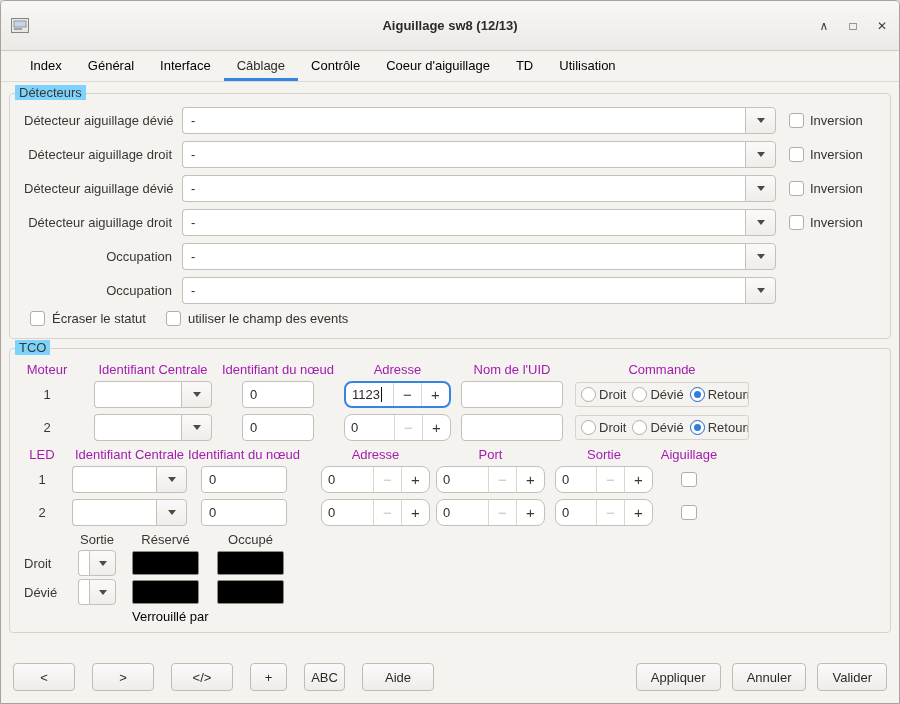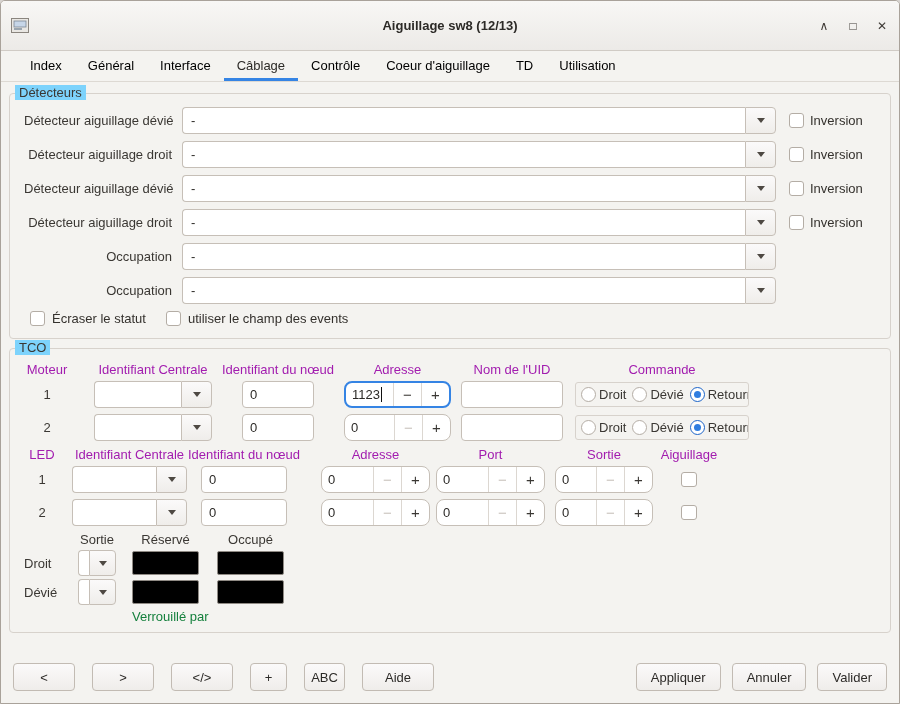--- a/index.html
+++ b/index.html
@@ -69,21 +69,21 @@
   
   .color-hdr { display:flex; margin:6px 0 3px; color:#3a3733; }
   .cc-sortie{width:38px;margin-left:54px;} .cc-reserve{width:67px;margin-left:16px;} .cc-occupe{width:67px;margin-left:18px;}
   .color-row { display:flex; align-items:center; margin-bottom:3px; }
   .cr-label { width:42px; color:#3a3733; }
   .mini-combo { width:38px; flex:0 0 38px; margin-left:12px; height:26px; display:flex; }
   .mini-combo .combo-entry { flex:0 0 11px; padding:0; }
   .mini-combo .combo-btn { flex:1; width:auto; }
   .swatch { width:67px; height:24px; border:1px solid #8f8a84; border-radius:2px; margin-left:16px; }
   .swatch.sw2 { margin-left:18px; }
-  .verrou-label { margin:4px 0 2px 108px; color:#15803d; }
+  .verrou-label { margin:4px 0 2px 108px; color:#000000; }
 
   
   .footer { flex:0 0 44px; display:flex; align-items:center; padding:0 12px 8px; gap:17px; }
   .btn { height:28px; padding:0 14px; background:linear-gradient(#fbfafa,#efedea); border:1px solid #c2bbb3; border-radius:4px; display:flex; align-items:center; justify-content:center; color:#2c2a27; cursor:default; white-space:nowrap; }
   .w62 { width:62px; padding:0; } .w37 { width:37px; padding:0; } .w41 { width:41px; padding:0; } .w72 { width:72px; padding:0; }
   .footer-right { margin-left:auto; display:flex; gap:11px; }
 </style>
 </head>
 <body>
 

